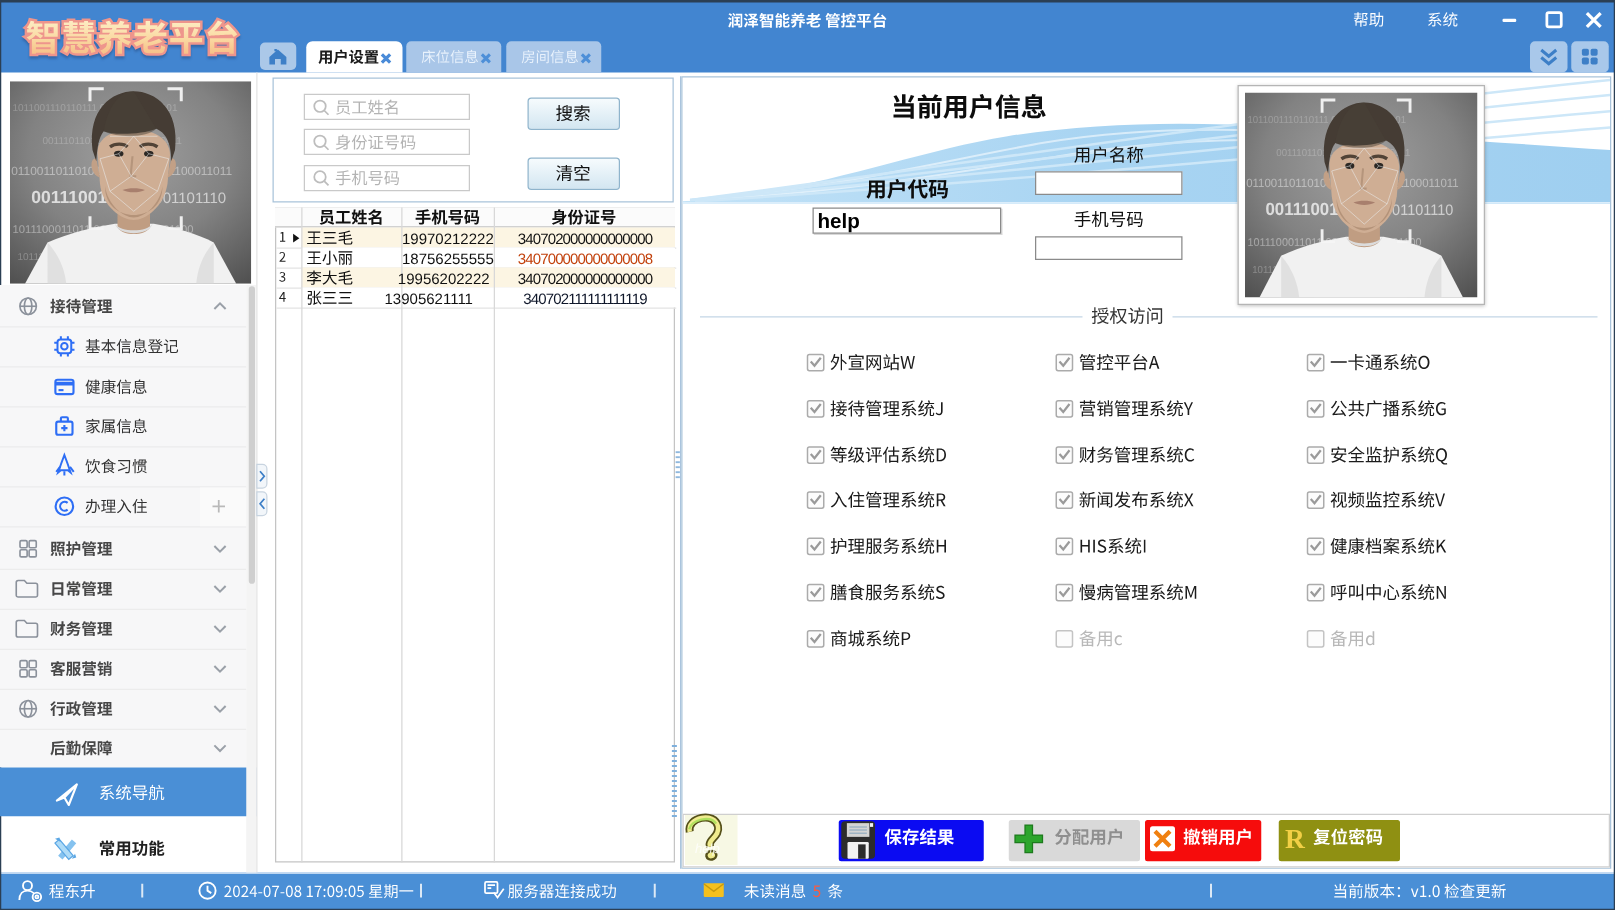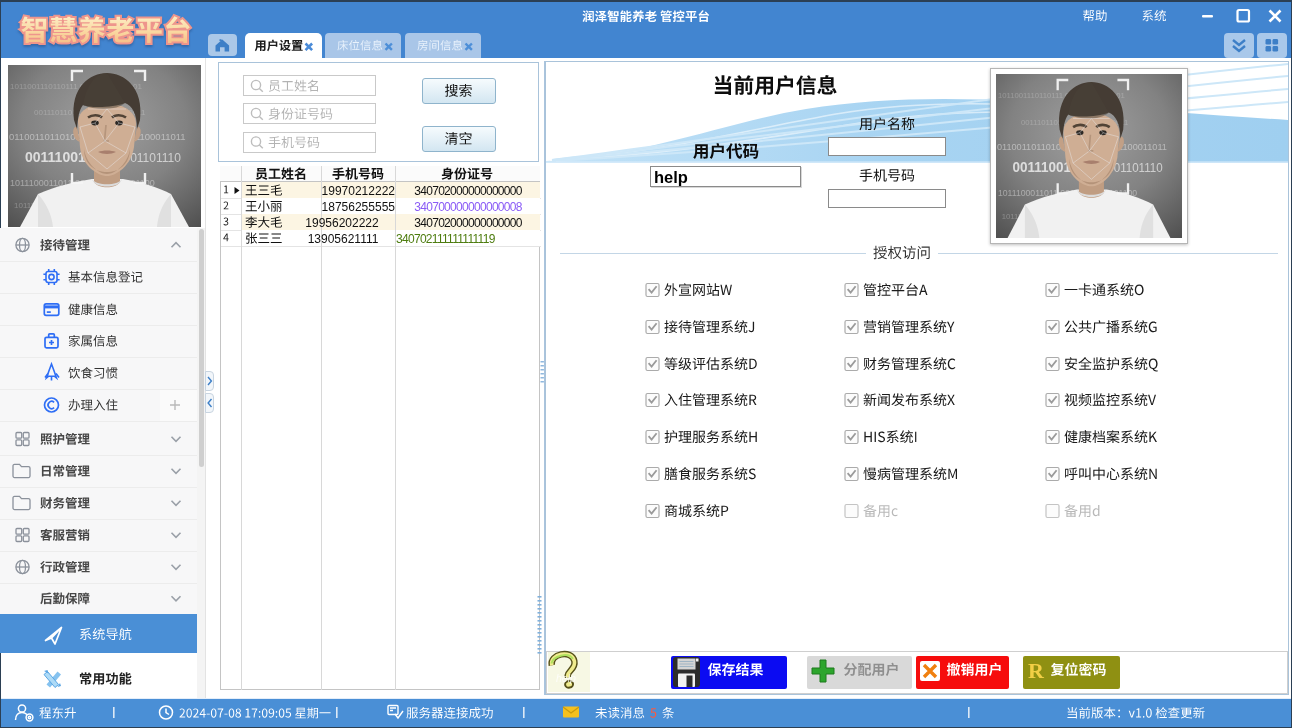--- a/index.html
+++ b/index.html
@@ -93,25 +93,25 @@
 <div style="position:absolute;left:241px;top:214px;width:299px;height:16px;background:#fcf5e3;"></div>
 <div style="position:absolute;left:220.5px;top:230px;width:320px;height:1px;background:#e4e4e4;"></div>
 <div style="position:absolute;left:241px;top:230px;width:299px;height:16px;background:#ffffff;"></div>
 <div style="position:absolute;left:220.5px;top:246px;width:320px;height:1px;background:#e4e4e4;"></div>
 <div style="position:absolute;left:241px;top:166px;width:1px;height:524px;background:#d8d8d8;"></div>
 <div style="position:absolute;left:321px;top:166px;width:1px;height:524px;background:#d8d8d8;"></div>
 <div style="position:absolute;left:395px;top:166px;width:1px;height:524px;background:#d8d8d8;"></div>
 <div style="position:absolute;left:321px;top:183.8px;width:74px;text-align:right;font:12px 'Liberation Sans',sans-serif;color:#111;">19970212222</div>
 <div style="position:absolute;left:396px;top:183.8px;width:144px;text-align:center;font:12px 'Liberation Sans',sans-serif;color:#111;letter-spacing:-0.7px;">340702000000000000</div>
 <div style="position:absolute;left:321px;top:199.8px;width:74px;text-align:right;font:12px 'Liberation Sans',sans-serif;color:#111;">18756255555</div>
-<div style="position:absolute;left:396px;top:199.8px;width:144px;text-align:center;font:12px 'Liberation Sans',sans-serif;color:#8b5cf6;letter-spacing:-0.7px;">340700000000000008</div>
-<div style="position:absolute;left:305px;top:215.8px;width:74px;text-align:center;font:12px 'Liberation Sans',sans-serif;color:#111;">19956202222</div>
+<div style="position:absolute;left:396px;top:199.8px;width:144px;text-align:center;font:12px 'Liberation Sans',sans-serif;color:#c2410c;letter-spacing:-0.7px;">340700000000000008</div>
+<div style="position:absolute;left:318px;top:215.8px;width:74px;text-align:center;font:12px 'Liberation Sans',sans-serif;color:#111;">19956202222</div>
 <div style="position:absolute;left:396px;top:215.8px;width:144px;text-align:center;font:12px 'Liberation Sans',sans-serif;color:#111;letter-spacing:-0.7px;">340702000000000000</div>
 <div style="position:absolute;left:306px;top:231.8px;width:74px;text-align:center;font:12px 'Liberation Sans',sans-serif;color:#111;">13905621111</div>
-<div style="position:absolute;left:396px;top:231.8px;width:144px;font:12px 'Liberation Sans',sans-serif;color:#4d7c0f;letter-spacing:-0.7px;">340702111111111119</div>
+<div style="position:absolute;left:396px;top:231.8px;width:144px;text-align:center;font:12px 'Liberation Sans',sans-serif;color:#0f172a;letter-spacing:-0.7px;">340702111111111119</div>
 <div style="position:absolute;left:545px;top:61px;width:744px;height:634px;border:1px solid #a9c3da;background:#fff;box-sizing:border-box;"></div>
 <svg style="position:absolute;left:546px;top:62px" width="742" height="101" viewBox="0 0 742 101">
 <defs>
         <linearGradient id="wv" x1="0" y1="0" x2="1" y2="0">
           <stop offset="0" stop-color="#c2e2f7"></stop>
           <stop offset="0.45" stop-color="#a8d4f2"></stop>
           <stop offset="1" stop-color="#9fcff0"></stop>
         </linearGradient>
       </defs>
 <path d="M0 99 C100 94 180 60 260 47 C340 34 430 35 510 42 C590 48 670 53 742 58 L742 101 L0 101 Z" fill="url(#wv)"></path>

